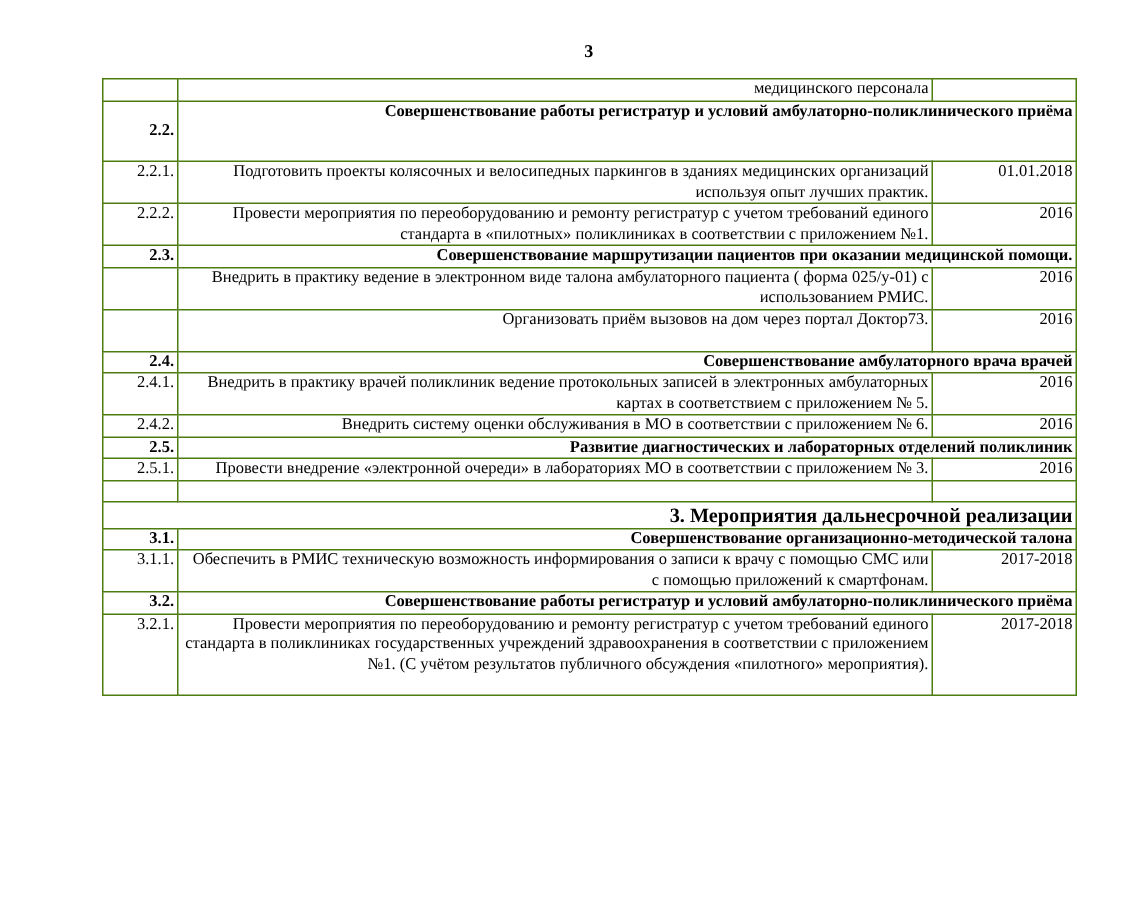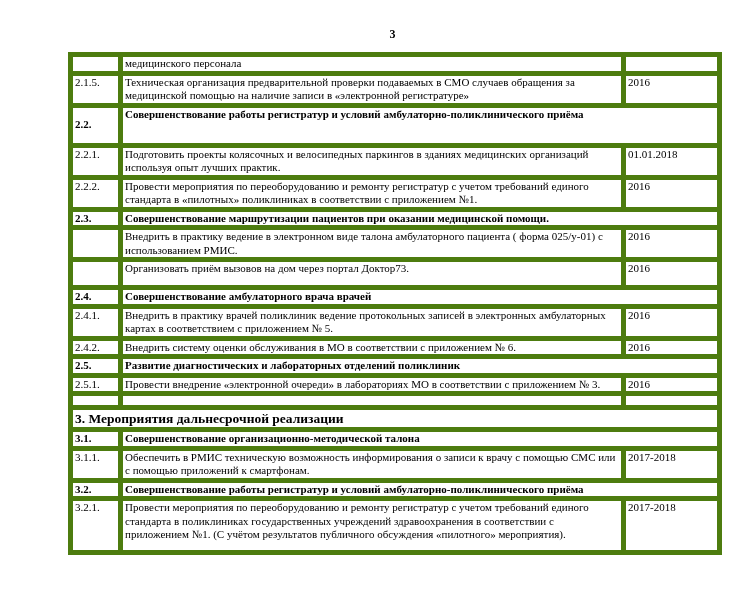--- a/index.html
+++ b/index.html
@@ -19,26 +19,26 @@
     font-size:12px;
   }
   table.doc{
     position:absolute;
     top:52px;left:68px;
     width:649px;
     border-collapse:collapse;
     table-layout:fixed;
   }
   table.doc td{
-    border:5px solid #4d7c0f;
+    border:1px solid #4d7c0f;
     font-size:11px;
     line-height:13.5px;
     padding:0 2px;
     vertical-align:top;
-    text-align:left;
+    text-align:right;
     overflow:hidden;
     word-wrap:break-word;
   }
   td.num{font-weight:normal;}
   td.bold{font-weight:bold;}
   tr.h15{height:15px;}
   tr.h14{height:14px;}
   tr.sec{height:14px;}
   tr.sec-tall{height:40px;}
   tr.sec-tall td.num{vertical-align:middle;}
@@ -61,25 +61,20 @@
       <col style="width:96px">
     </colgroup>
     <tbody>
 
       <tr class="h15">
         <td class="num"></td>
         <td class="txt">медицинского персонала</td>
         <td class="yr"></td>
       </tr>
 
-      <tr>
-        <td class="num">2.1.5.</td>
-        <td class="txt">Техническая организация предварительной проверки подаваемых в СМО случаев обращения за медицинской помощью на наличие записи в «электронной регистратуре»</td>
-        <td class="yr">2016</td>
-      </tr>
 
       <tr class="sec-tall">
         <td class="num bold">2.2.</td>
         <td class="bold" colspan="2">Совершенствование работы регистратур и условий амбулаторно-поликлинического приёма</td>
       </tr>
 
       <tr>
         <td class="num">2.2.1.</td>
         <td class="txt">Подготовить проекты колясочных и велосипедных паркингов в зданиях медицинских организаций используя опыт лучших практик.</td>
         <td class="yr">01.01.2018</td>

